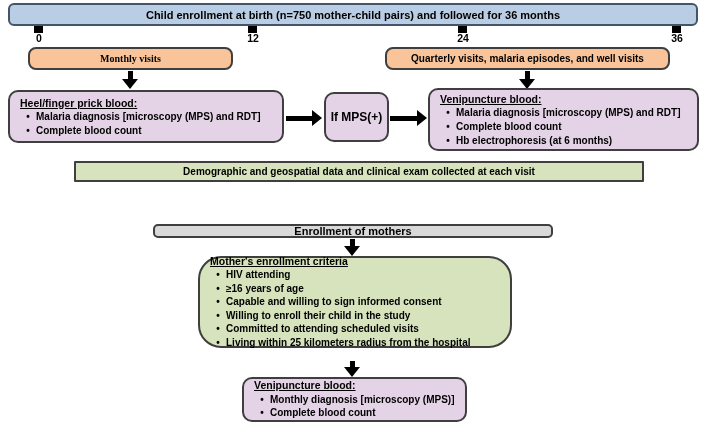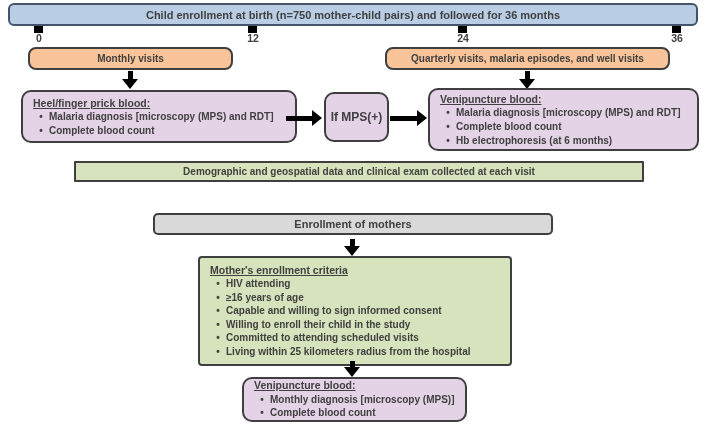--- a/index.html
+++ b/index.html
@@ -1,19 +1,19 @@
 <!DOCTYPE html>
 <html><head>
 <meta charset="utf-8">
 <style>
   * { margin:0; padding:0; box-sizing:border-box; }
   html,body { background:#ffffff; }
   #canvas {
     position:relative; width:708px; height:428px; background:#ffffff;
-    font-family:"Liberation Sans", sans-serif; font-weight:bold; color:#404040;
+    font-family:"Liberation Sans", sans-serif; font-weight:bold; color:#000000;
     overflow:hidden;
   }
   .box { position:absolute; border:2px solid #3f3f3f; display:flex; }
   .banner { align-items:center; justify-content:center; text-align:center; border-radius:6px; font-size:11px; }
   .blue   { background:#b9cde4; border-color:#44546a; }
   .orange { background:#f9c499; border-radius:8px; font-size:10px; }
   .purple { background:#e4d2e6; border-radius:10px; }
   .green  { background:#d6e3bc; }
   .gray   { background:#d9d9d9; border-radius:5px; font-size:11px; }
   .listbox { flex-direction:column; justify-content:center; padding:3px 6px 3px 10px; font-size:10px; line-height:14px; }
@@ -41,37 +41,37 @@
 
   <div class="tick" style="left:34px; top:26px;"></div>
   <div class="tick" style="left:248px; top:26px;"></div>
   <div class="tick" style="left:458px; top:26px;"></div>
   <div class="tick" style="left:672px; top:26px;"></div>
   <div class="tick-label" style="left:39px; top:32px;">0</div>
   <div class="tick-label" style="left:253px; top:32px;">12</div>
   <div class="tick-label" style="left:463px; top:32px;">24</div>
   <div class="tick-label" style="left:677px; top:32px;">36</div>
 
-  <div class="box banner orange" style="left:28px; top:47px; width:205px; height:23px;">
+  <div class="box banner orange" style="left:28px; top:47px; width:205px; height:23px;font-family:Liberation Serif, serif;">
     <span>Monthly visits</span>
   </div>
   <div class="box banner orange" style="left:385px; top:47px; width:285px; height:23px;">
     <span>Quarterly visits, malaria episodes, and well visits</span>
   </div>
 
   <div class="v-arrow" style="left:122px; top:71px; height:18px;">
     <div class="stem"></div>
       <div class="head"></div>
   </div>
   <div class="v-arrow" style="left:519px; top:71px; height:18px;">
     <div class="stem"></div>
       <div class="head"></div>
   </div>
 
-  <div class="box purple listbox" style="left:8px; top:90px; width:276px; height:53px;margin-left:13px;">
+  <div class="box purple listbox" style="left:8px; top:90px; width:276px; height:53px;">
     <div class="title">Heel/finger prick blood:</div>
     <div class="bullet">
       <span class="dot">•</span>
       <span>Malaria diagnosis [microscopy (MPS) and RDT]</span>
     </div>
     <div class="bullet">
       <span class="dot">•</span>
       <span>Complete blood count</span>
     </div>
   </div>
@@ -103,30 +103,30 @@
     <div class="bullet">
       <span class="dot">•</span>
       <span>Hb electrophoresis (at 6 months)</span>
     </div>
   </div>
 
   <div class="box banner green" style="left:74px; top:161px; width:570px; height:21px; border-radius:1px; font-size:10px;">
     <span>Demographic and geospatial data and clinical exam collected at each visit</span>
   </div>
 
-  <div class="box banner gray" style="left:153px; top:213px; width:400px; height:22px;">
+  <div class="box banner gray" style="left:153px; top:224px; width:400px; height:14px;">
     <span>Enrollment of mothers</span>
   </div>
 
   <div class="v-arrow" style="left:344px; top:239px; height:17px;">
     <div class="stem"></div>
       <div class="head"></div>
   </div>
 
-  <div class="box green listbox tight" style="left:198px; top:256px; width:314px; height:110px; border-radius:4px;">
+  <div class="box green listbox tight" style="left:198px; top:256px; width:314px; height:92px; border-radius:23px;">
     <div class="title">Mother's enrollment criteria</div>
     <div class="bullet">
       <span class="dot">•</span>
       <span>HIV attending</span>
     </div>
     <div class="bullet">
       <span class="dot">•</span>
       <span>≥16 years of age</span>
     </div>
     <div class="bullet">

